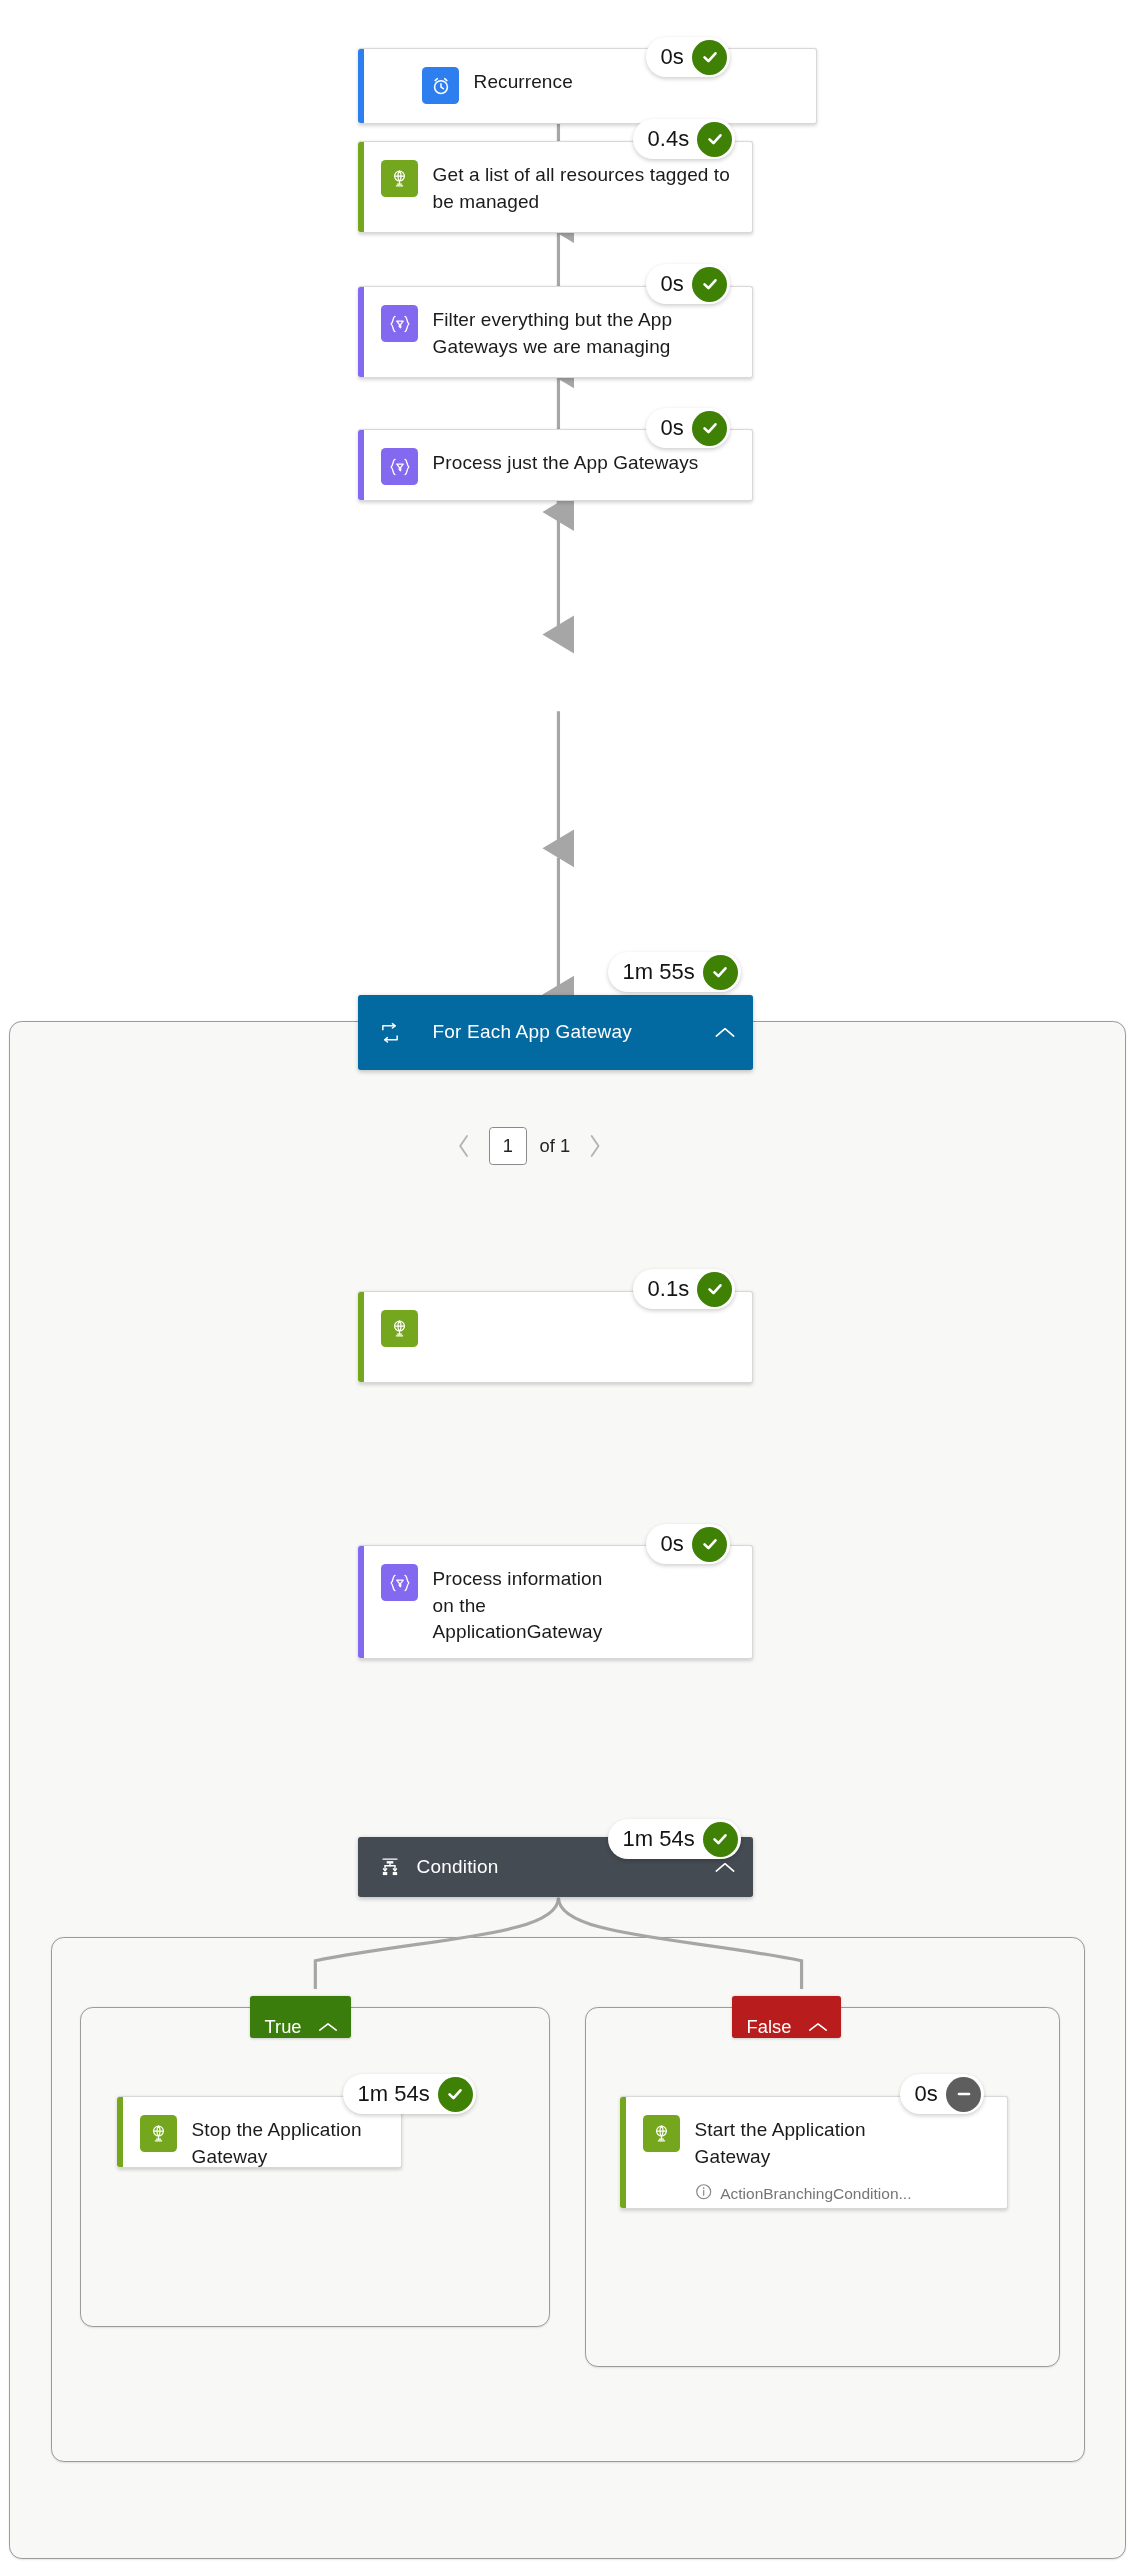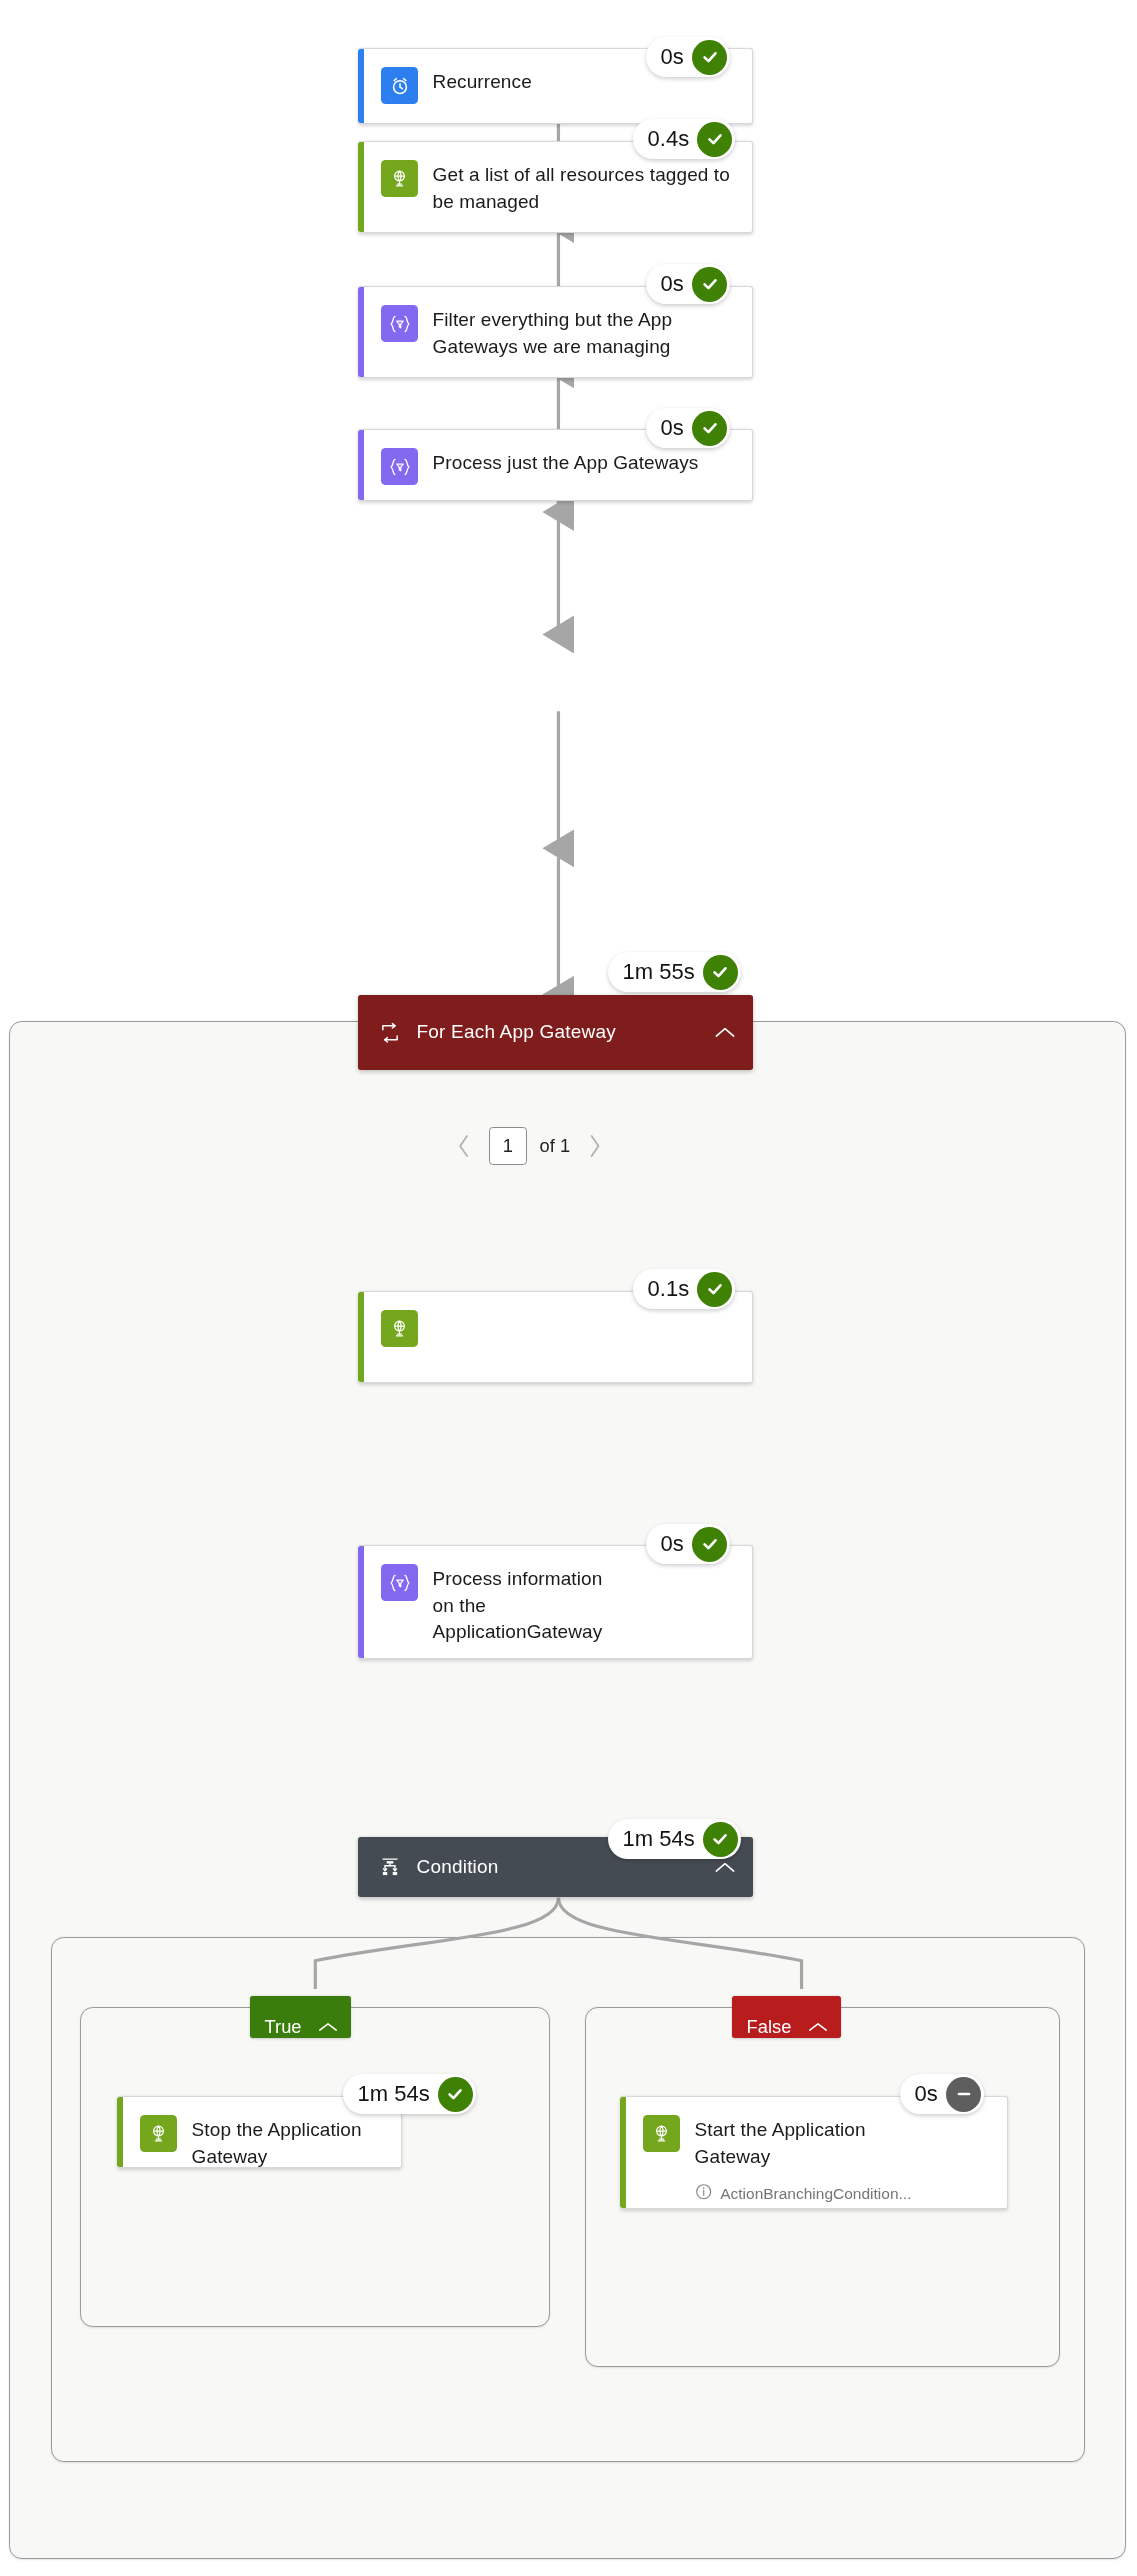--- a/index.html
+++ b/index.html
@@ -146,21 +146,21 @@
       <path d="M611,547 L611,694" marker-end="url(#arw)"></path>
 
       <path d="M611,778 L611,928" marker-end="url(#arw)"></path>
 
       <path d="M611,938 L611,1088" marker-end="url(#arw)"></path>
 
       <path d="M611,1098 L611,1245" marker-end="url(#arw)"></path>
     </g>
   </svg>
 
-  <div class="card" style="left:358px; top:48px; width:395px; height:76px;">
+  <div class="card" style="left:358px; top:48px; width:459px; height:76px;padding-left:41px;">
     <div class="accent" style="background:#2d7ff0"></div>
     <div class="ic" style="background:#2d7ff0;">
       <svg width="22" height="22" viewBox="0 0 24 24" fill="none" stroke="#fff" stroke-width="1.7">
         <circle cx="12" cy="13.2" r="7"></circle>
         <path d="M12 9.6 V13.2 L14.6 14.8" stroke-linecap="round"></path>
         <path d="M5.6 6.1 L8 4.0 M18.4 6.1 L16 4.0" stroke-linecap="round"></path>
       </svg>
     </div>
     <div class="body">
       <div class="title">Recurrence</div>
@@ -237,21 +237,21 @@
     <span class="dur">0s</span>
     <span class="badge ok">
       <svg width="20" height="20" viewBox="0 0 22 22" fill="none" stroke="#fff" stroke-width="2.9" stroke-linecap="round" stroke-linejoin="round">
           <path d="M5 11.4 L9.3 15.6 L17 6.9"></path>
         </svg>
     </span>
   </div>
 
   <div class="scope" style="left:9.1px; top:1021px; width:1117px; height:1538px;"></div>
 
-  <div class="scope-head" style="left:358px; top:995px; width:395px; height:75px; background:#7f1d1d;">
+  <div class="scope-head" style="left:358px; top:995px; width:395px; height:75px; background:#0369a1;gap:16px;">
     <span class="hic">
       <svg width="22" height="22" viewBox="0 0 24 24" fill="none" stroke="#fff" stroke-width="1.6" stroke-linecap="round" stroke-linejoin="round">
         <path d="M4.2 8.4 V4.2 H17.4"></path>
         <path d="M14.6 1.8 L17.6 4.2 L14.6 6.6"></path>
         <path d="M19.8 15.2 V19.4 H6.4"></path>
         <path d="M9.2 21.8 L6.2 19.4 L9.2 17.0"></path>
       </svg>
     </span>
     <span class="htitle">For Each App Gateway</span>
     <span class="chev">

